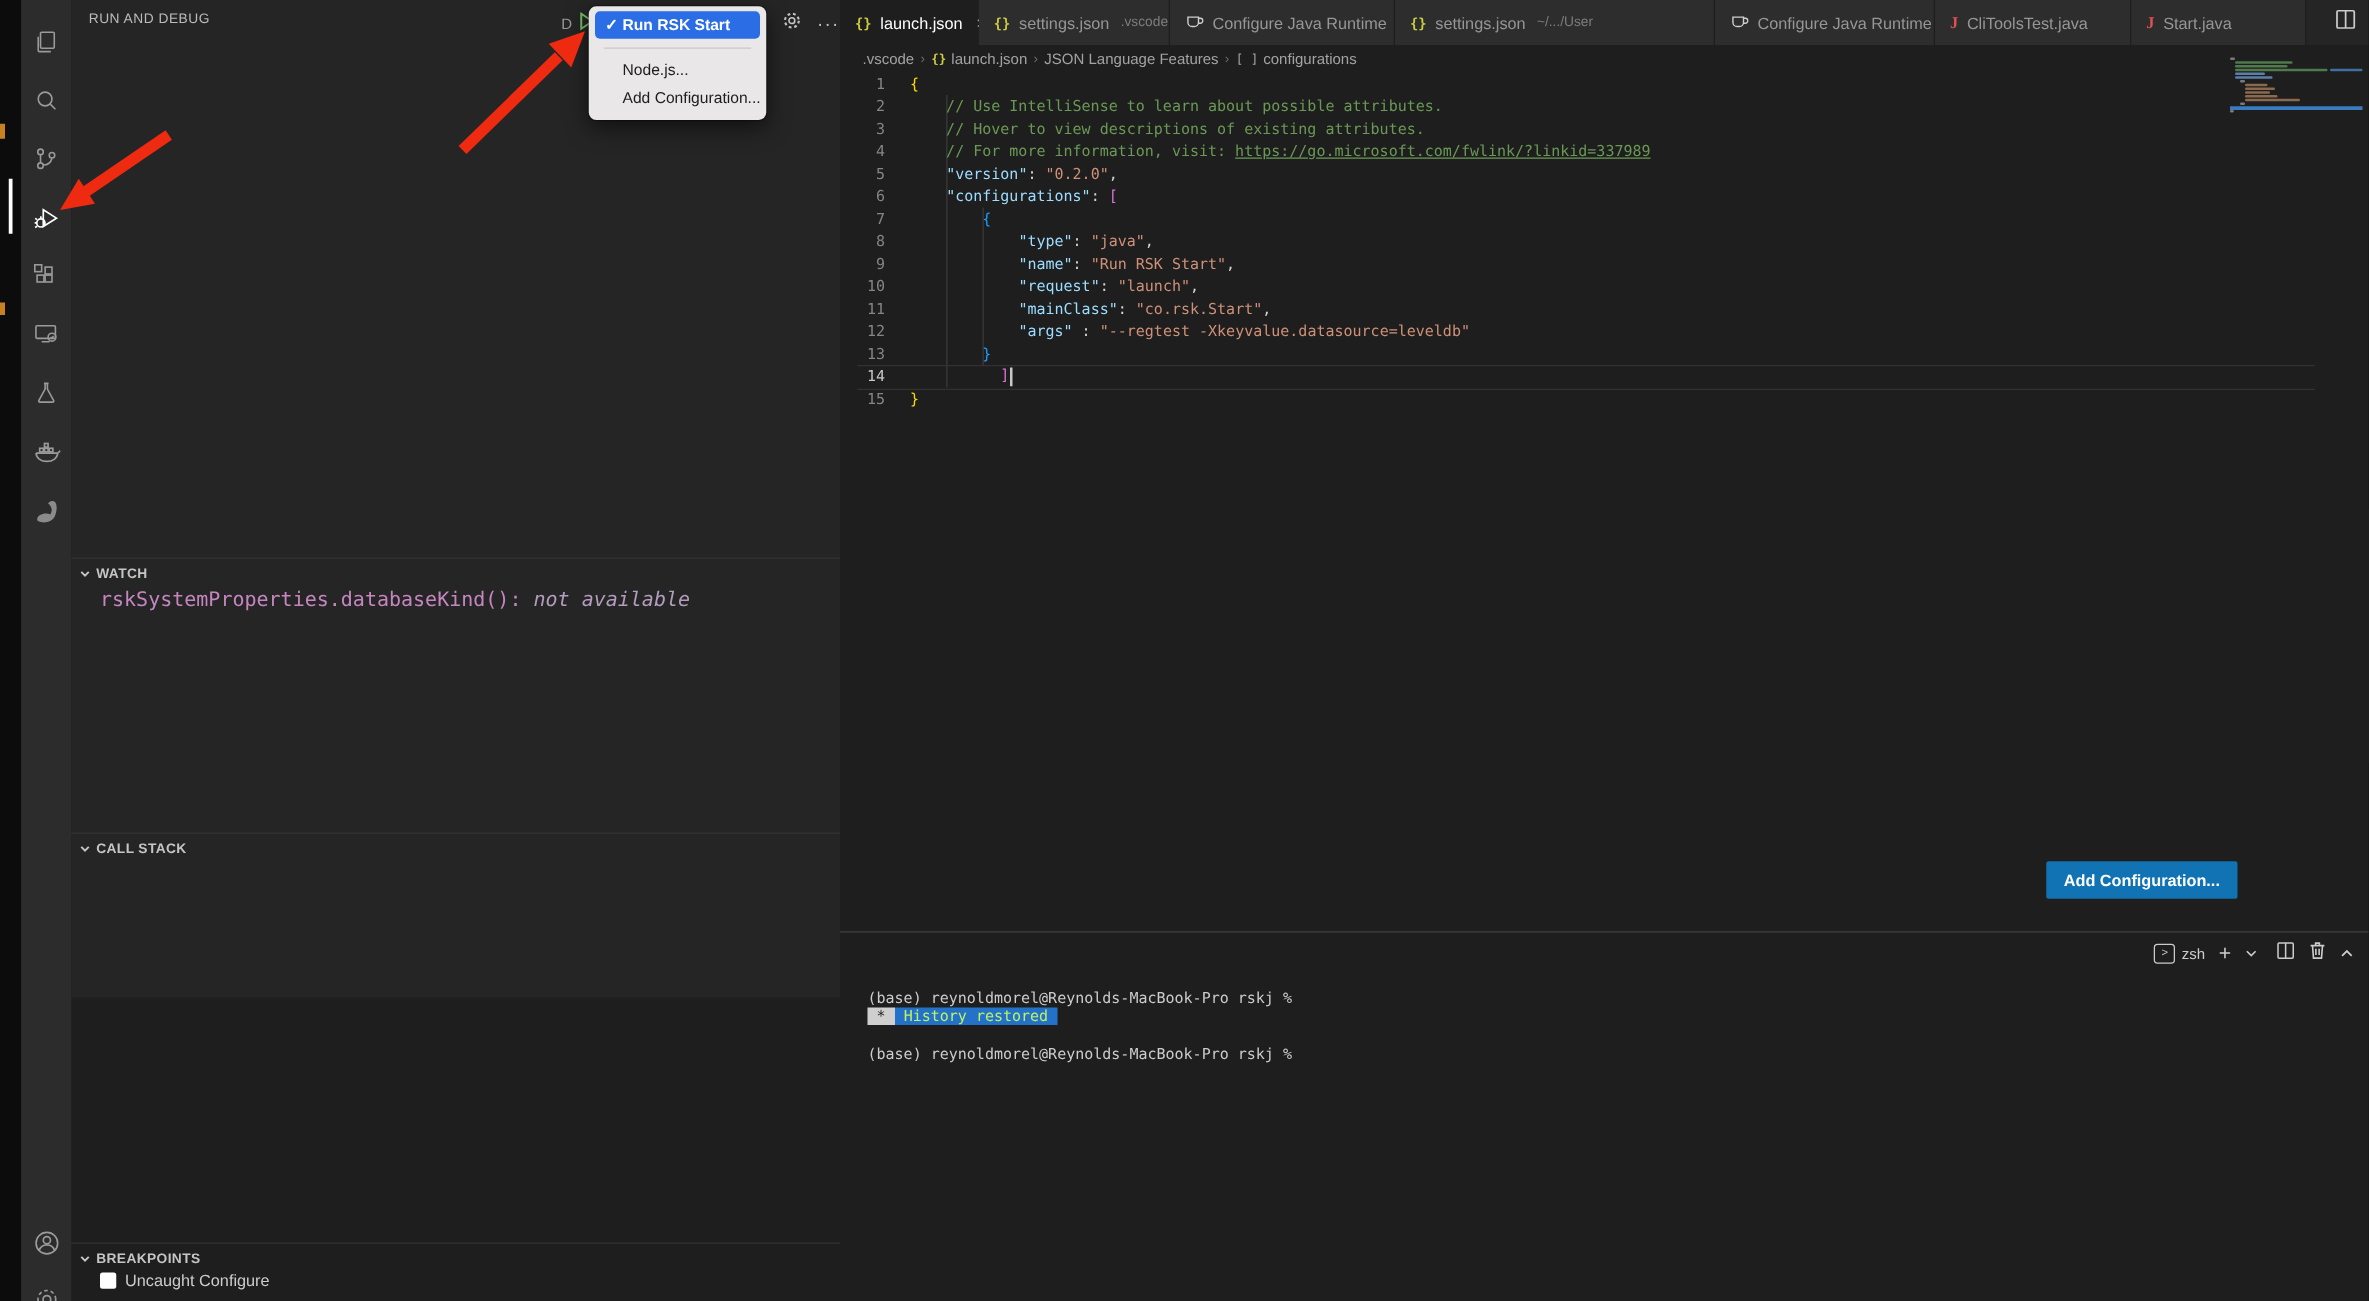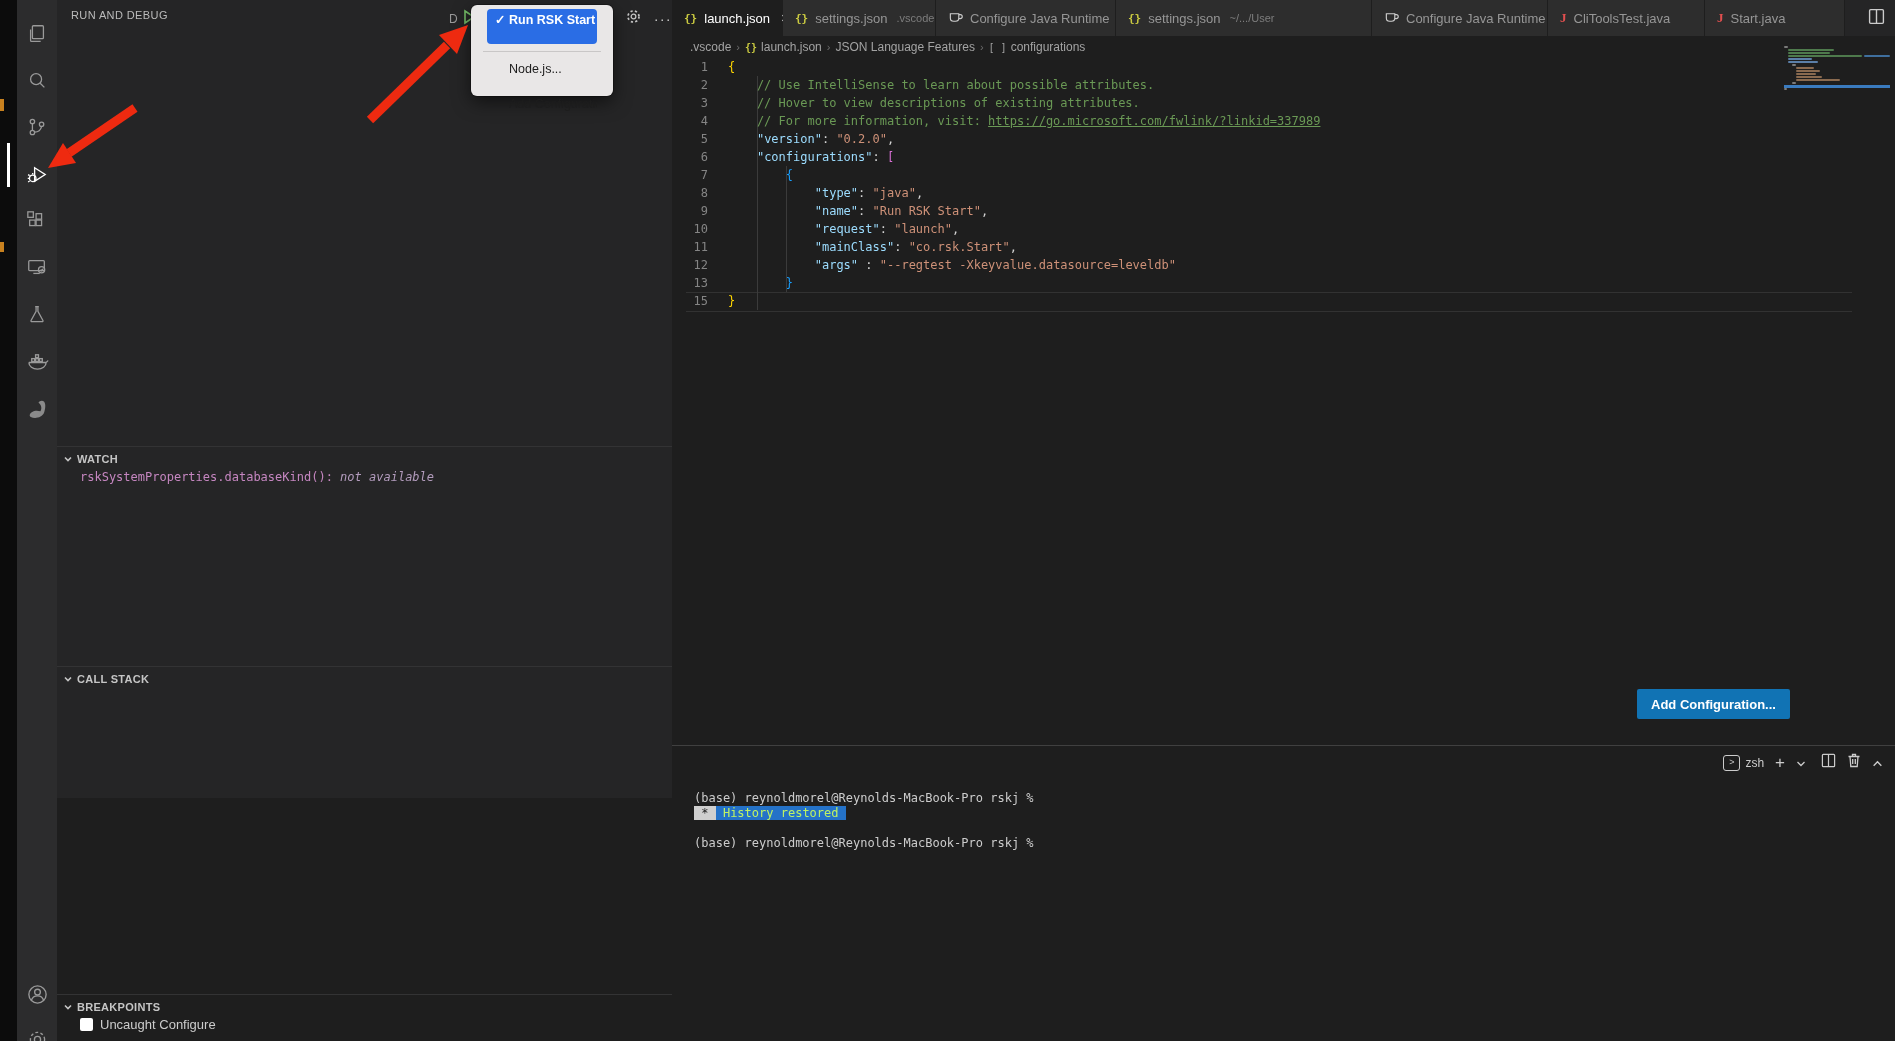--- a/index.html
+++ b/index.html
@@ -16,28 +16,28 @@
   .active-bar{position:absolute;left:-10px;top:143px;width:3px;height:44px;background:#ffffff;}
   
   .sidebar{position:absolute;left:57px;top:0;width:615px;height:798px;background:#252526;border-right:1px solid #1b1b1c;}
   .sb-title{position:absolute;left:14px;top:9px;font-size:11px;color:#bbbbbb;letter-spacing:.4px;}
   .sb-toolbar{position:absolute;top:8px;left:392px;display:flex;align-items:center;gap:6px;color:#c5c5c5;}
   .hidden-d{color:#9a9a9a;font-size:12px;}
   .section-head{position:absolute;left:0;width:615px;height:22px;display:flex;align-items:center;gap:4px;
                 padding-left:6px;box-sizing:border-box;font-size:11px;font-weight:bold;color:#c5c5c5;letter-spacing:.3px;}
   .section-head svg{stroke:#c5c5c5;fill:none;stroke-width:1.6;}
   .divider{position:absolute;left:0;width:615px;height:1px;background:#333334;}
-  .watch-item{position:absolute;left:23px;top:470px;font-family:"DejaVu Sans Mono",monospace;font-size:12px;color:#c586c0;}
+  .watch-item{position:absolute;left:23px;top:470px;font-family:"DejaVu Sans Mono",monospace;font-size:16px;color:#c586c0;}
   .watch-item .wval{font-style:italic;color:#b39cbd;}
   .bp-row{position:absolute;left:23px;top:1017px;display:flex;align-items:center;gap:7px;font-size:13px;color:#cccccc;}
   .bp-box{width:13px;height:13px;background:#ffffff;border-radius:2px;}
   
   .menu{position:absolute;left:471px;top:5px;width:142px;height:91px;background:#e9e7e7;border-radius:6px;
         box-shadow:0 6px 18px rgba(0,0,0,.55),0 0 0 1px rgba(0,0,0,.25);z-index:40;font-size:12.5px;color:#1d1d1d;}
-  .menu-item{height:35px;line-height:22px;padding-left:8px;margin:0 16px;border-radius:4px;white-space:nowrap;overflow:hidden;}
+  .menu-item{height:22px;line-height:22px;padding-left:8px;margin:0 5px;border-radius:4px;white-space:nowrap;overflow:hidden;}
   .menu-item .chk{display:inline-block;width:14px;}
   .menu-item.first{margin-top:4px;}
   .menu-item.selected{background:#2a6de5;color:#ffffff;font-weight:bold;}
   .menu-sep{height:1px;background:#c9c7c7;margin:7px 12px 6px 12px;}
   .menu-item.plain{padding-left:22px;}
   
   .editor{position:absolute;left:672px;top:0;width:1223px;height:1041px;background:#1e1e1e;}
   .tabbar{position:absolute;left:0;top:0;width:1223px;height:36px;background:#252526;display:flex;}
   .tab{height:36px;display:flex;align-items:center;gap:7px;padding:0 12px;box-sizing:border-box;background:#2d2d2d;
        border-right:1px solid #1e1e1e;font-size:13px;color:#969696;white-space:nowrap;}
@@ -346,20 +346,24 @@
           <span class="ln">11</span>
           <pre><span class="tok-pn">            </span><span class="tok-key">"mainClass"</span><span class="tok-pn">: </span><span class="tok-str">"co.rsk.Start"</span><span class="tok-pn">,</span></pre>
         </div>
         <div class="crow">
           <span class="ln">12</span>
           <pre><span class="tok-pn">            </span><span class="tok-key">"args"</span><span class="tok-pn"> : </span><span class="tok-str">"--regtest -Xkeyvalue.datasource=leveldb"</span></pre>
         </div>
         <div class="crow">
           <span class="ln">13</span>
           <pre><span class="tok-pn">        </span><span class="tok-b3">}</span></pre>
+        </div>
+        <div class="crow cur">
+          <span class="ln">14</span>
+          <pre><span class="tok-pn">          </span><span class="tok-b2">]</span><span class="cursor"></span></pre>
         </div>
         <div class="crow">
           <span class="ln">15</span>
           <pre><span class="tok-b1">}</span></pre>
         </div>
       </div>
 
     <div class="minimap" id="minimap">
         <div class="mm-bar" style="top: 0px; left: 0px; width: 4px; background: rgb(122, 122, 122);"></div>
         <div class="mm-bar" style="top: 3px; left: 4px; width: 46px; background: rgb(78, 122, 76);"></div>

